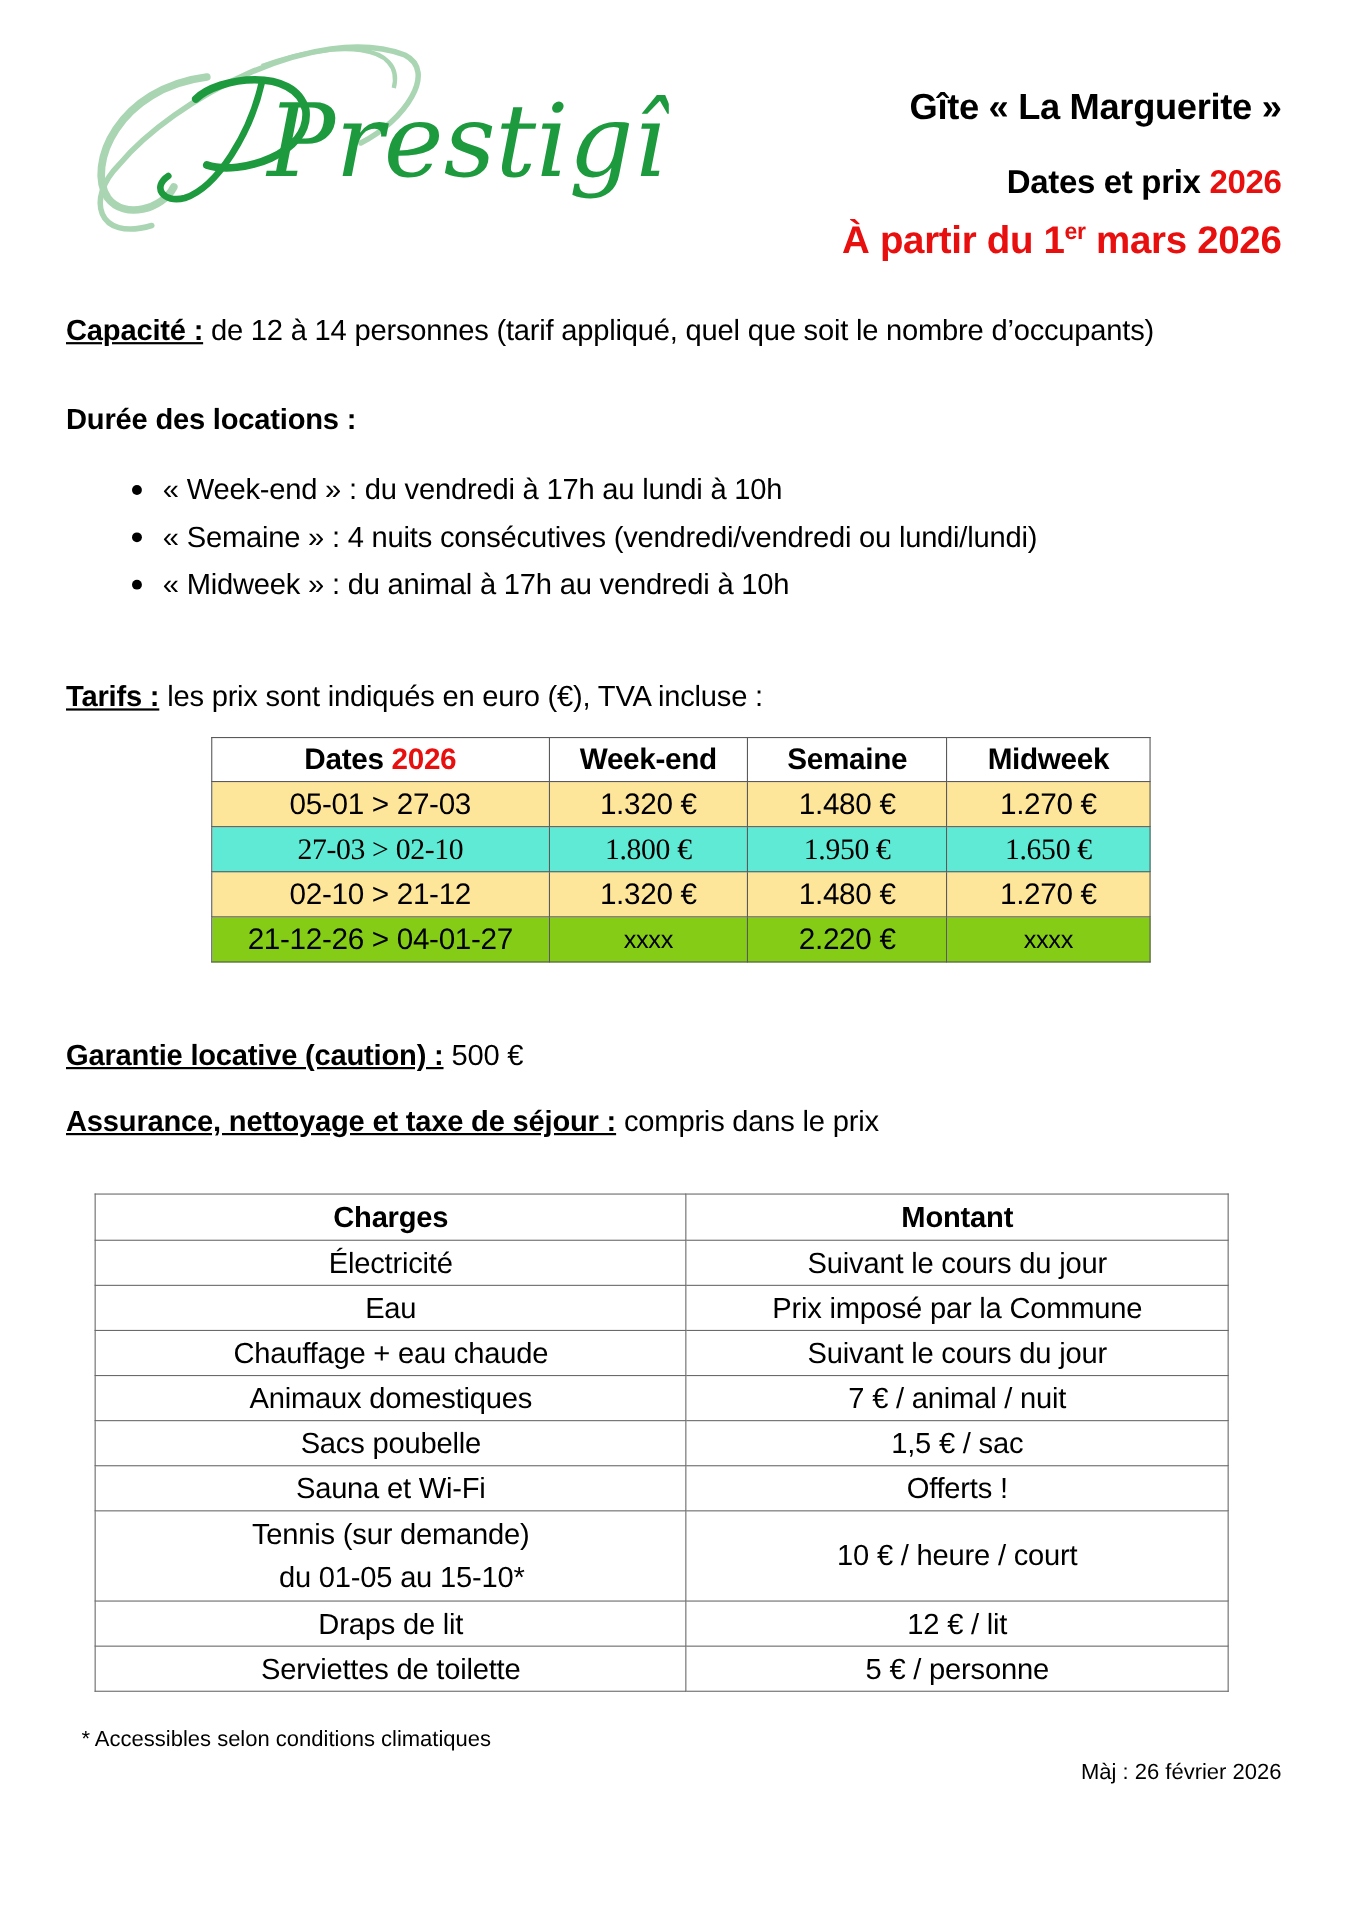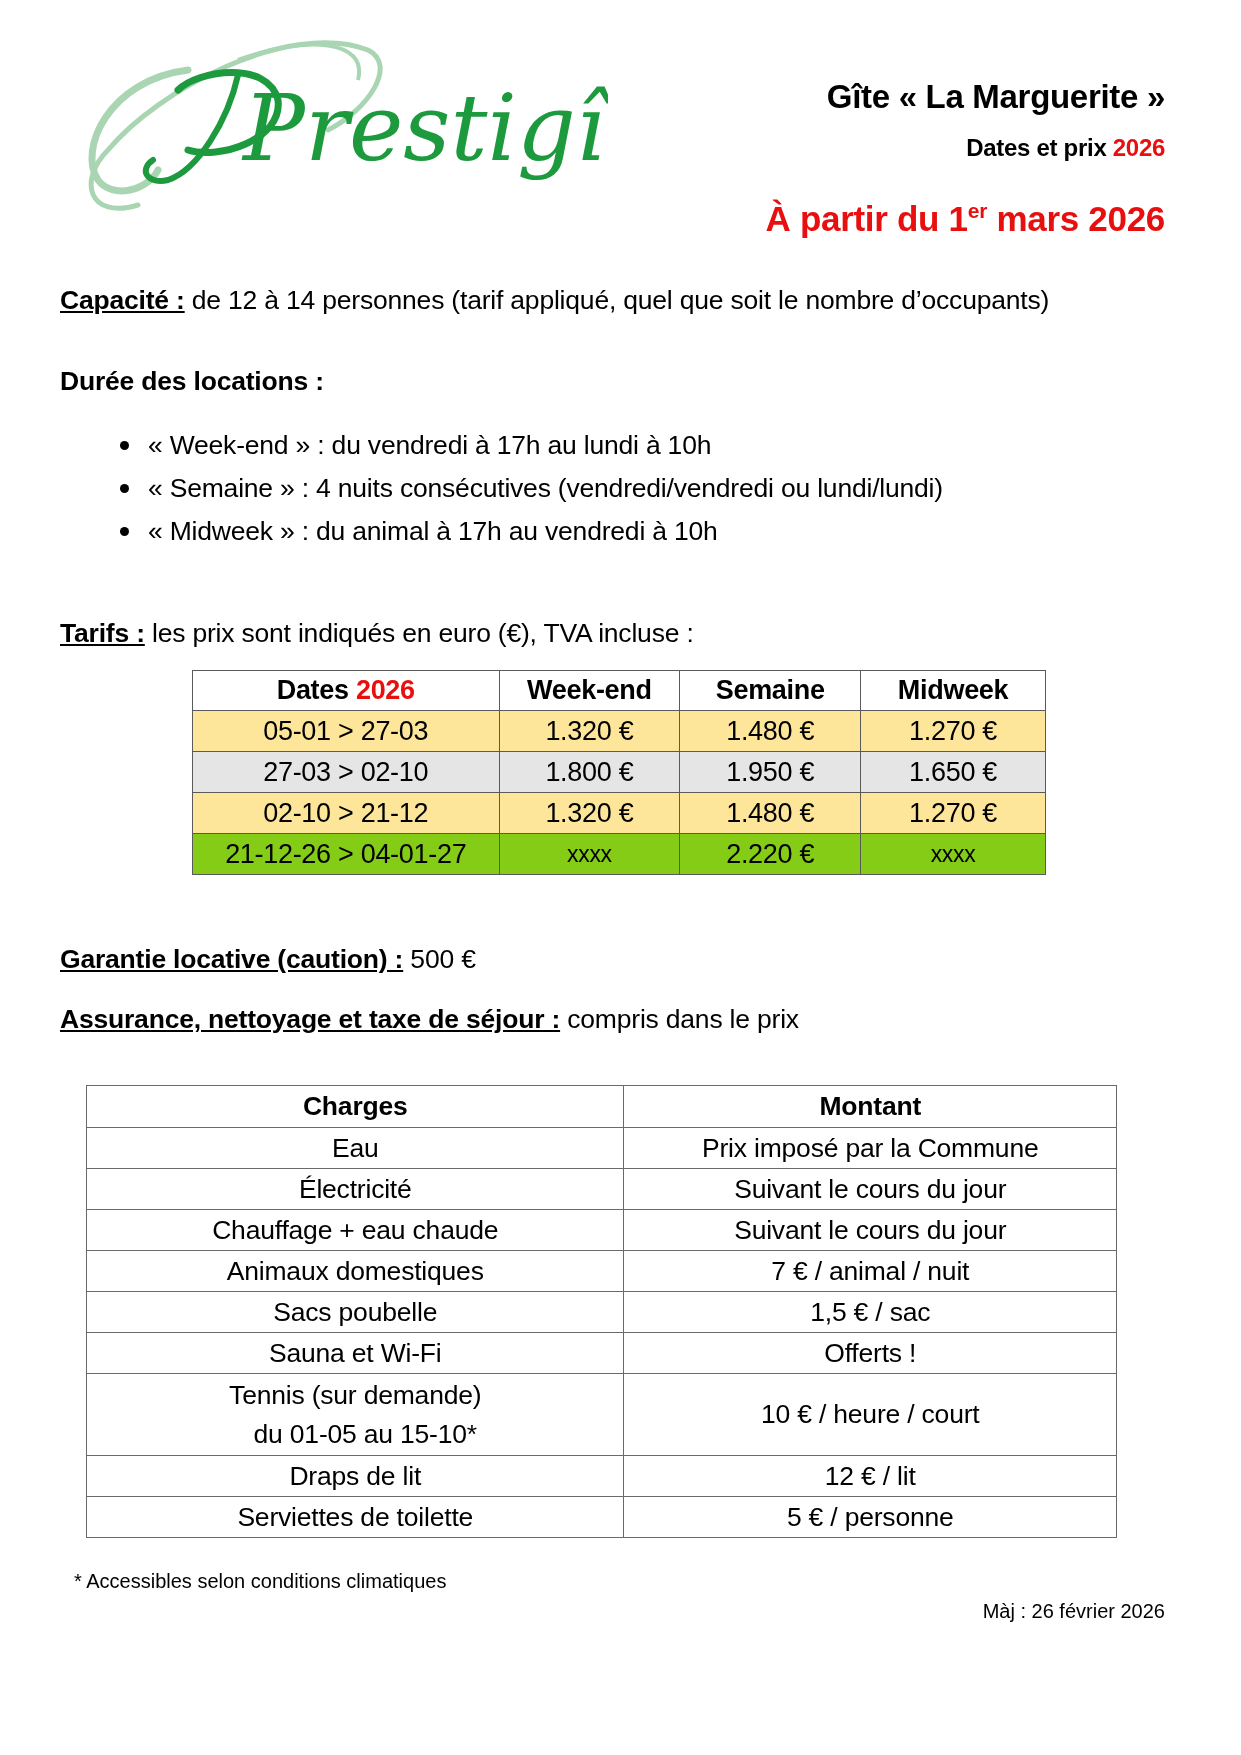--- a/index.html
+++ b/index.html
@@ -5,21 +5,21 @@
     html, body { margin: 0; padding: 0; background: #ffffff; }
     body {
       width: 1241px; height: 1755px; position: relative; overflow: hidden;
       font-family: "Liberation Sans", "DejaVu Sans", sans-serif;
       color: #000;
     }
     .logo { position: absolute; left: 68px; top: 30px; width: 540px; height: 200px; }
     .logo svg { width: 100%; height: 100%; }
     .hdr { position: absolute; right: 76px; text-align: right; font-weight: bold; letter-spacing: -0.3px; }
     .hdr-title { top: 78px; font-size: 33px; }
-    .hdr-dates { top: 134px; font-size: 24px; }
+    .hdr-dates { top: 149px; font-size: 30px; }
     .hdr-start { top: 199px; font-size: 35px; color: #e8100f; }
     .red { color: #e8100f; }
     .hdr-start sup { font-size: 21px; vertical-align: 13px; }
 
     .line { position: absolute; left: 60px; font-size: 26.5px; white-space: nowrap; letter-spacing: -0.2px; }
     .line b { font-weight: bold; text-decoration: underline; }
     .capacite { top: 285px; }
     .duree { top: 366px; font-weight: bold; }
     .bullets { position: absolute; left: 116px; top: 428px; margin: 0; padding: 0; list-style: none; font-size: 26.5px; }
     .bullets li { height: 43px; line-height: 34px; position: relative; padding-left: 32px; white-space: nowrap; letter-spacing: -0.2px; }
@@ -110,21 +110,21 @@
       <th>Midweek</th>
     </tr>
   </thead>
   <tbody id="tarif-body">
       <tr style="background: rgb(253, 229, 154);">
         <td>05-01 &gt; 27-03</td>
         <td>1.320 €</td>
         <td>1.480 €</td>
         <td>1.270 €</td>
       </tr>
-      <tr style="background: #e5e5e5;">
+      <tr style="background: #5eead4; font-family: Liberation Serif, serif;">
         <td>27-03 &gt; 02-10</td>
         <td>1.800 €</td>
         <td>1.950 €</td>
         <td>1.650 €</td>
       </tr>
       <tr style="background: rgb(253, 229, 154);">
         <td>02-10 &gt; 21-12</td>
         <td>1.320 €</td>
         <td>1.480 €</td>
         <td>1.270 €</td>
@@ -151,26 +151,26 @@
       <col class="b">
     </colgroup>
   <thead>
     <tr>
       <th>Charges</th>
       <th>Montant</th>
     </tr>
   </thead>
   <tbody id="charges-body">
       <tr>
+        <td>Électricité</td>
+        <td>Suivant le cours du jour</td>
+      </tr>
+      <tr>
         <td>Eau</td>
         <td>Prix imposé par la Commune</td>
-      </tr>
-      <tr>
-        <td>Électricité</td>
-        <td>Suivant le cours du jour</td>
       </tr>
       <tr>
         <td>Chauffage + eau chaude</td>
         <td>Suivant le cours du jour</td>
       </tr>
       <tr>
         <td>Animaux domestiques</td>
         <td>7 € / animal / nuit</td>
       </tr>
       <tr>

